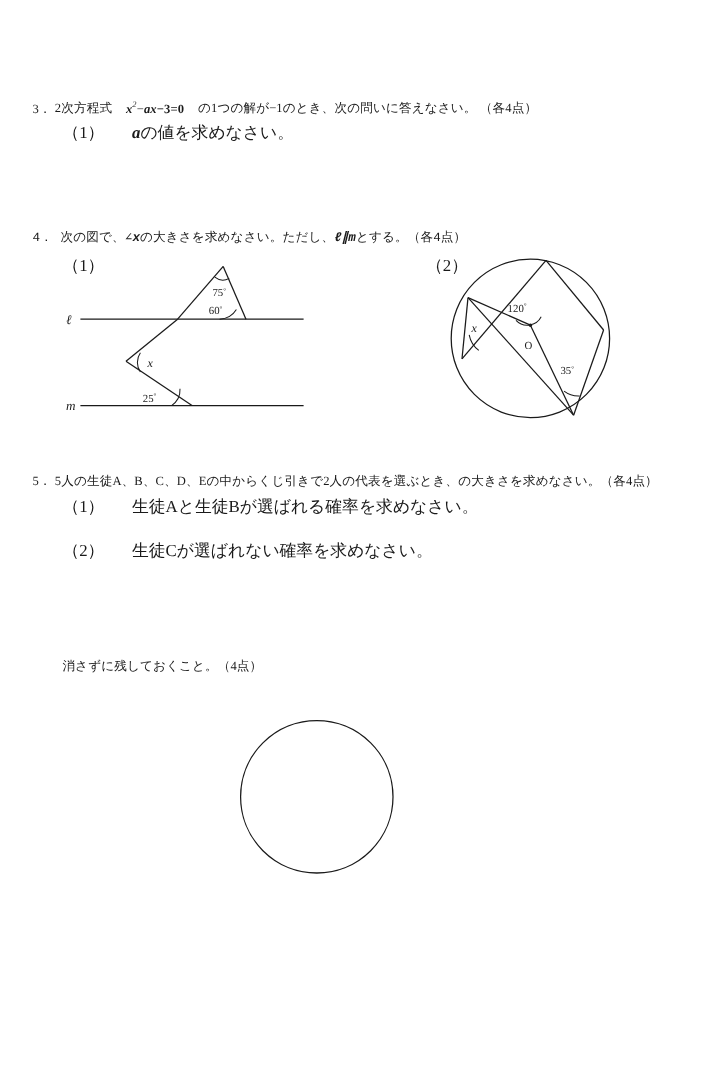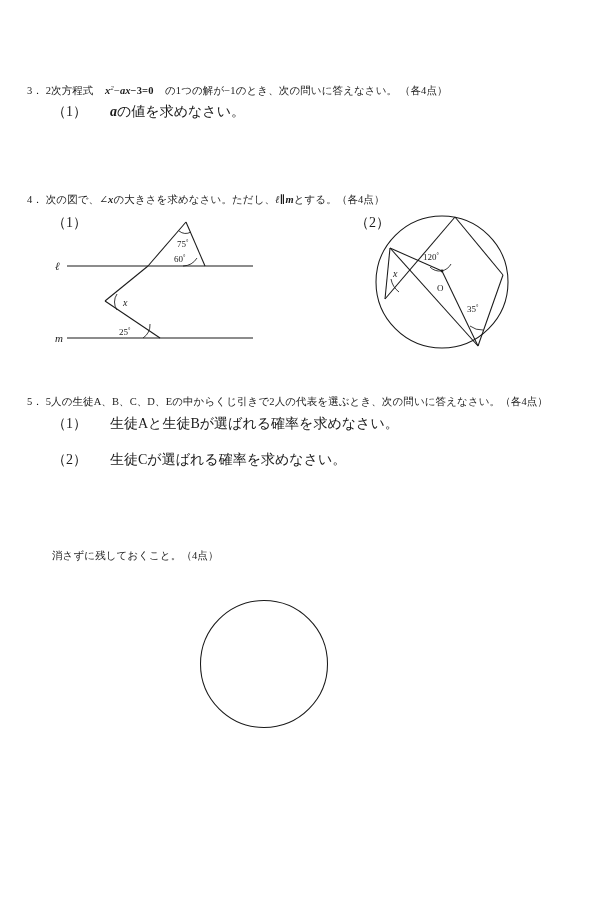--- a/index.html
+++ b/index.html
@@ -41,21 +41,21 @@
     <span>（各4点）</span>
   </div>
 
   <div class="sub" style="left:52px;top:88px;">
     <span>（1）</span>
     <span style="display:inline-block;width:16px;"></span>
     <span class="mb">a</span><span>の値を求めなさい。</span>
   </div>
 
 
-  <div class="qline" style="left:27px;top:176px;">
+  <div class="qline" style="left:27px;top:176px;font-family:Liberation Mono, monospace;">
     <span class="qnum">4．</span>
     <span>次の図で、∠</span><span class="mb">x</span><span>の大きさを求めなさい。ただし、</span><span class="mb">ℓ∥m</span><span>とする。</span><span>（各4点）</span>
   </div>
 
   <div class="sub" style="left:52px;top:199px;">（1）</div>
   <div class="sub" style="left:355px;top:199px;">（2）</div>
 
   <div class="diagram" style="left:55px;top:195px;">
     <svg width="210" height="145" viewBox="0 0 210 145">
 
@@ -103,32 +103,32 @@
       <path class="thin" d="M 95,113 A 20,20 0 0 0 108,117"></path>
       <text class="lbl" x="48" y="47"><tspan>120</tspan><tspan class="deg" dy="-3">°</tspan></text>
       <text class="lbl" x="62" y="78">O</text>
       <text class="lbl-i" x="18" y="64">x</text>
       <text class="lbl" x="92" y="99"><tspan>35</tspan><tspan class="deg" dy="-3">°</tspan></text>
     </svg>
   </div>
 
   <div class="qline" style="left:27px;top:378px;">
     <span class="qnum">5．</span>
-    <span>5人の生徒A、B、C、D、Eの中からくじ引きで2人の代表を選ぶとき、次の問いに答えなさい。</span><span>（各4点）</span>
+    <span>5人の生徒A、B、C、D、Eの中からくじ引きで2人の代表を選ぶとき、の大きさを求めなさい。</span><span>（各4点）</span>
   </div>
 
   <div class="sub" style="left:52px;top:400px;">
     <span>（1）</span>
     <span style="display:inline-block;width:16px;"></span>
     <span>生徒Aと生徒Bが選ばれる確率を求めなさい。</span>
   </div>
   <div class="sub" style="left:52px;top:436px;">
     <span>（2）</span>
     <span style="display:inline-block;width:16px;"></span>
-    <span>生徒Cが選ばれる確率を求めなさい。</span>
+    <span>生徒Cが選ばれない確率を求めなさい。</span>
   </div>
 
   <div class="qline" style="left:52px;top:532px;">
     <span>消さずに残しておくこと。</span><span>（4点）</span>
   </div>
 
   <div class="diagram" style="left:196px;top:580px;">
     <svg width="136" height="136" viewBox="0 0 136 136">
       <circle class="stroke" cx="68" cy="68" r="63.5"></circle>
     </svg>

